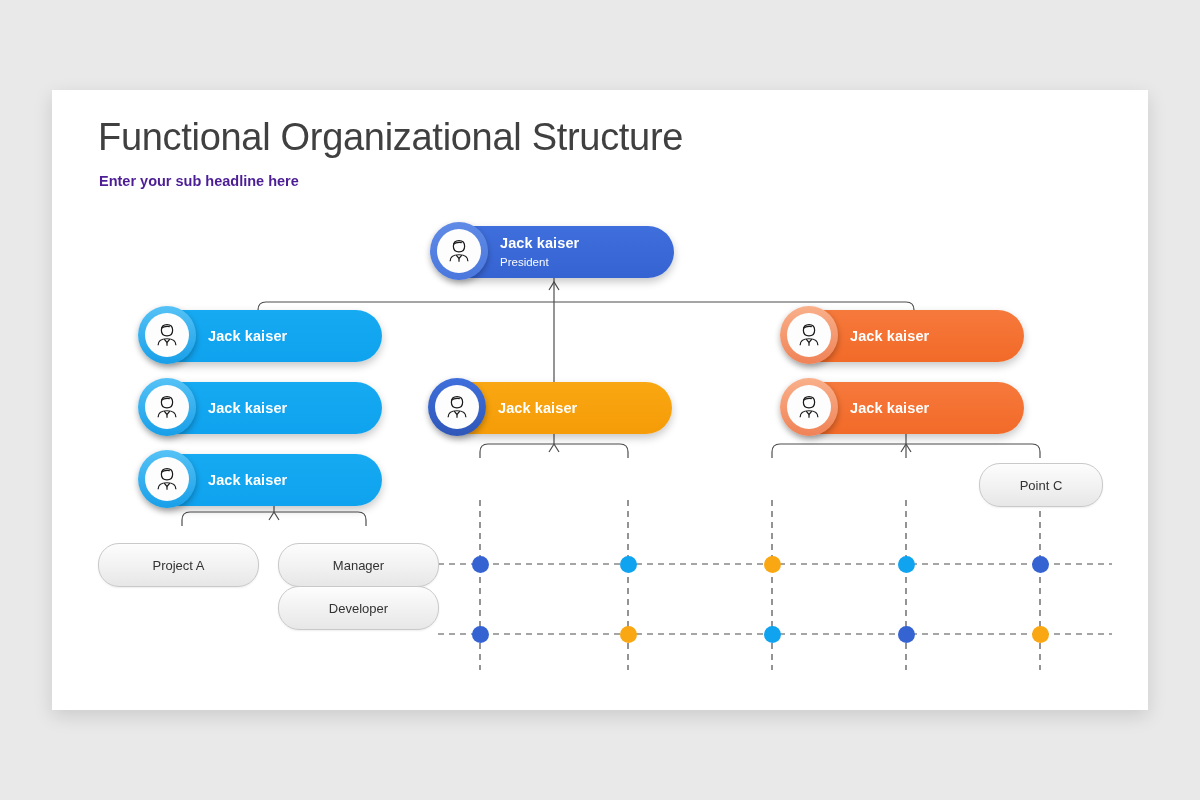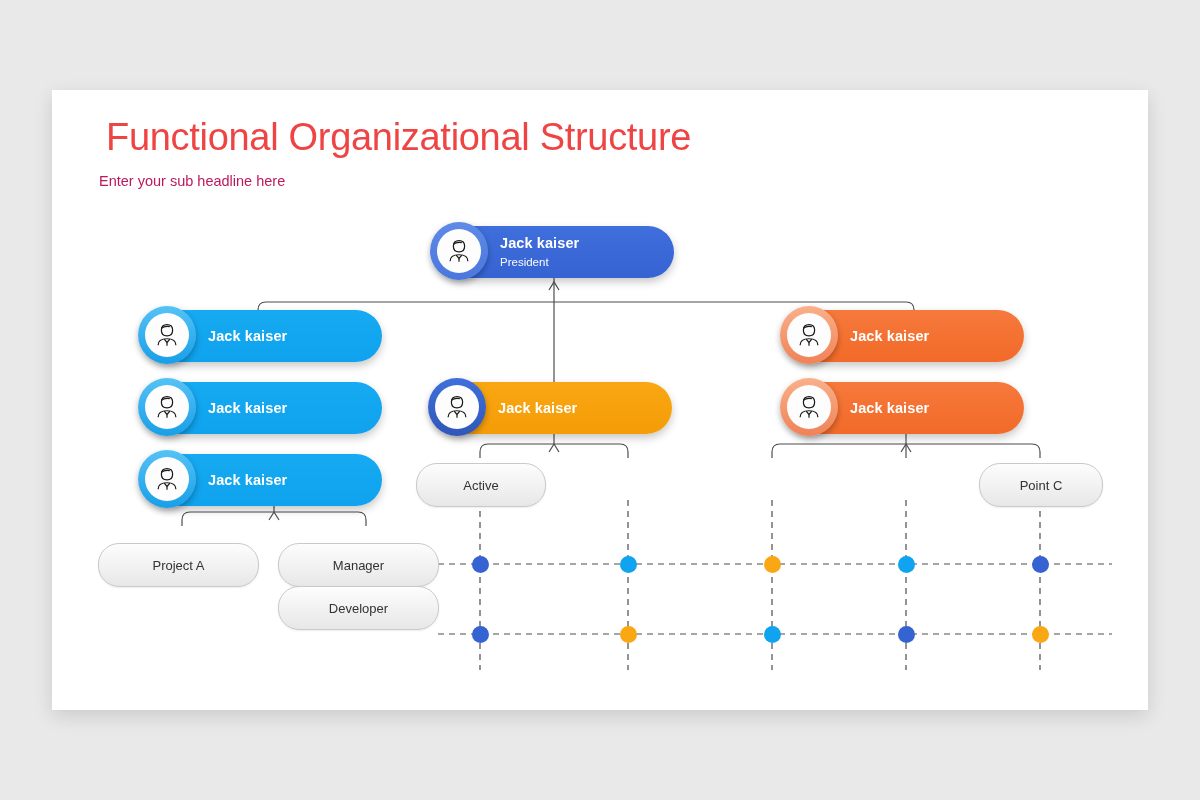--- a/index.html
+++ b/index.html
@@ -11,27 +11,27 @@
   }
   #stage{position:relative;width:1200px;height:800px;}
 
   .slide{
     position:absolute;left:52px;top:90px;width:1096px;height:620px;
     background:#ffffff;
     box-shadow:0 6px 18px rgba(0,0,0,.13);
   }
 
   .title{
-    position:absolute;left:54px;top:26px;
-    font-size:38px;font-weight:400;color:#ef4444;
+    position:absolute;left:46px;top:26px;
+    font-size:38px;font-weight:400;color:#404040;
     letter-spacing:-0.3px;white-space:nowrap;
   }
   .subtitle{
     position:absolute;left:47px;top:83px;
-    font-size:14.5px;color:#be185d;font-weight:400;white-space:nowrap;
+    font-size:14.5px;color:#4c1d95;font-weight:700;white-space:nowrap;
   }
 
   
   #wires{position:absolute;left:0;top:0;width:1096px;height:620px;}
 
   
   .node{
     position:absolute;height:52px;border-radius:26px;
     display:flex;align-items:center;
     box-shadow:0 4px 8px rgba(0,0,0,.22);
@@ -235,21 +235,20 @@
               <path d="M6.5 27 q0-7 9.5-7 q9.5 0 9.5 7"></path>
                 <path d="M13 20.5 L16 24 L19 20.5"></path>
                 <path d="M16 24 L16 27.5"></path>
             </g>
           </svg>
         </span>
       </span>
       <span class="txt"><span class="nm">Jack kaiser</span></span>
     </div>
 
-    <div class="pill" style="left:364px;top:373px;width:128px;">Active</div>
     <div class="pill" style="left:927px;top:373px;width:122px;">Point C</div>
 
     <div class="pill" style="left:226px;top:453px;width:159px;">Manager</div>
     <div class="pill" style="left:46px;top:453px;width:159px;">Project A</div>
     <div class="pill" style="left:226px;top:496px;width:159px;">Developer</div>
 
     <div class="dot" style="left:419.5px;top:465.5px;background:#3663d2;"></div>
     <div class="dot" style="left:567.5px;top:465.5px;background:#10a3ef;"></div>
     <div class="dot" style="left:711.5px;top:465.5px;background:#f9a712;"></div>
     <div class="dot" style="left:845.5px;top:465.5px;background:#10a3ef;"></div>

